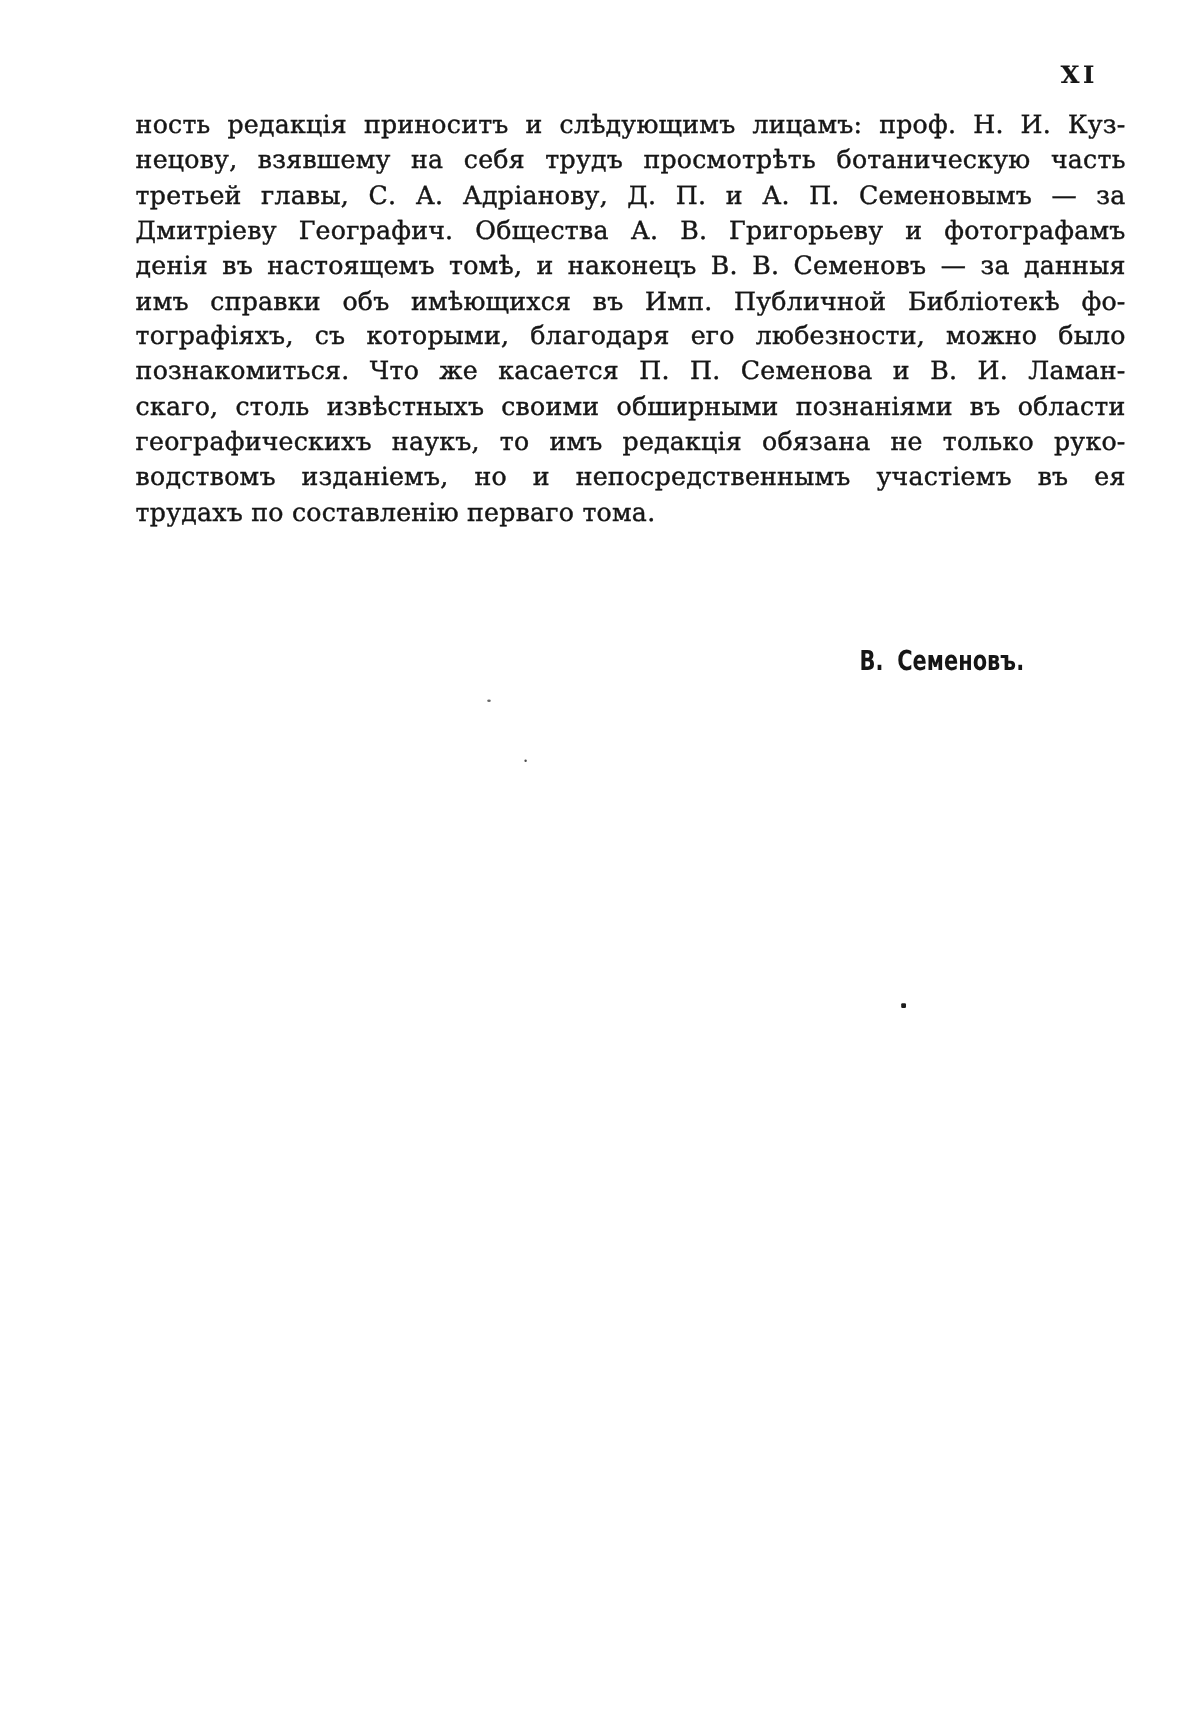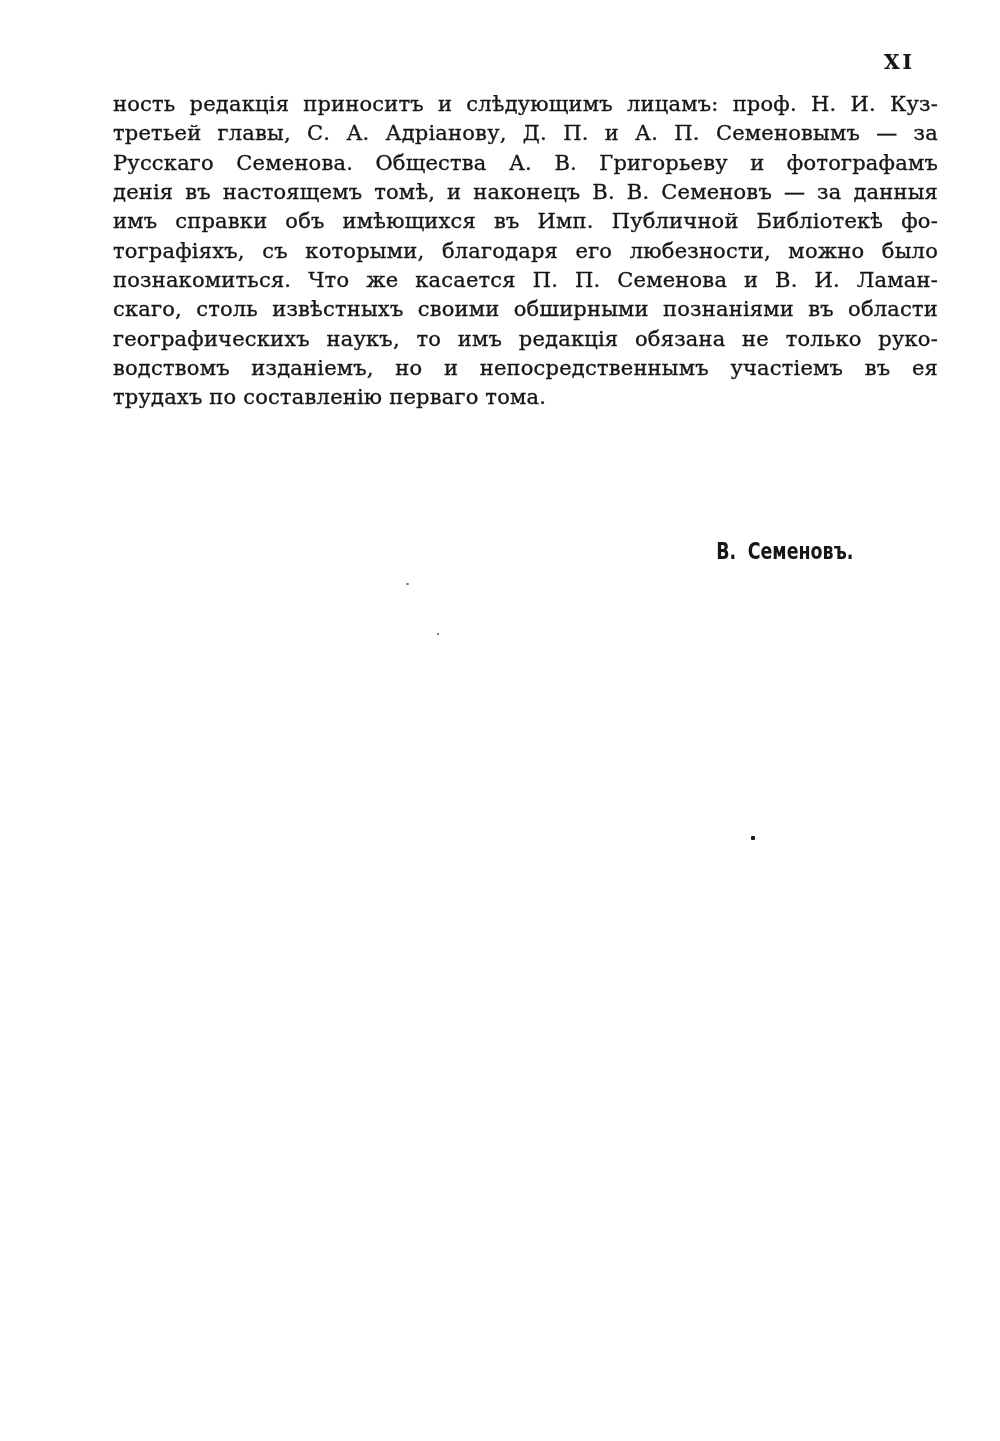--- a/index.html
+++ b/index.html
@@ -80,22 +80,23 @@
 </style>
 </head>
 <body>
 
 <div class="page">
 
   <div class="page-number">XI</div>
 
   <div class="body-paragraph">
       <div class="para-line">ность редакція приноситъ и слѣдующимъ лицамъ: проф. Н. И. Куз-</div>
+      <div class="para-line">нецову, взявшему на себя трудъ просмотрѣть ботаническую часть</div>
       <div class="para-line">третьей главы, С. А. Адріанову, Д. П. и А. П. Семеновымъ — за</div>
-      <div class="para-line">Русскаго Семенова. Общества А. В. Григорьеву и фотографамъ</div>
+      <div class="para-line">Дмитріеву Географич. Общества А. В. Григорьеву и фотографамъ</div>
       <div class="para-line">денія въ настоящемъ томѣ, и наконецъ В. В. Семеновъ — за данныя</div>
       <div class="para-line">имъ справки объ имѣющихся въ Имп. Публичной Библіотекѣ фо-</div>
       <div class="para-line">тографіяхъ, съ которыми, благодаря его любезности, можно было</div>
       <div class="para-line">познакомиться. Что же касается П. П. Семенова и В. И. Ламан-</div>
       <div class="para-line">скаго, столь извѣстныхъ своими обширными познаніями въ области</div>
       <div class="para-line">географическихъ наукъ, то имъ редакція обязана не только руко-</div>
       <div class="para-line">водствомъ изданіемъ, но и непосредственнымъ участіемъ въ ея</div>
       <div class="para-line">трудахъ по составленію перваго тома.</div>
     </div>
 

